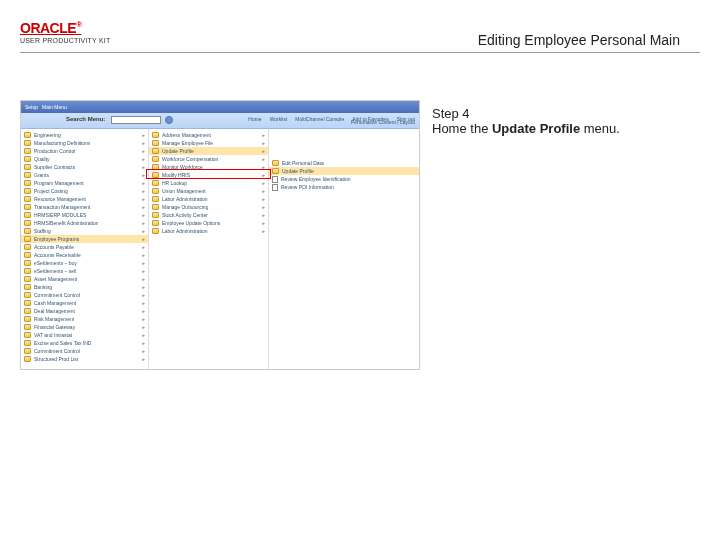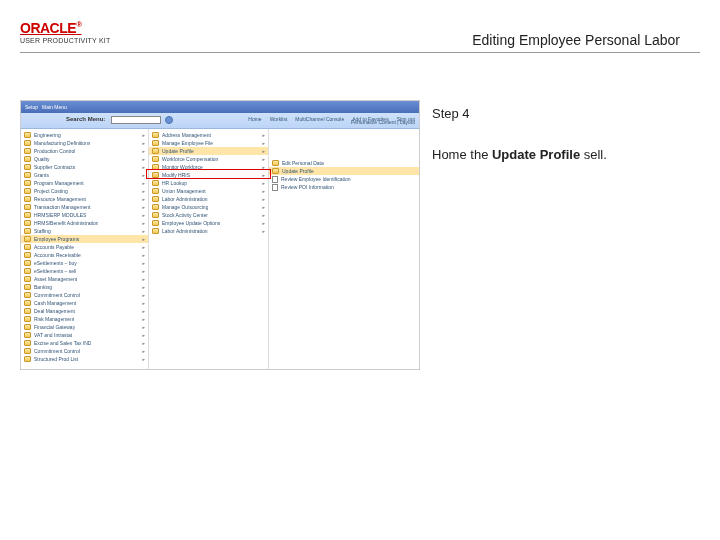--- a/index.html
+++ b/index.html
@@ -31,34 +31,34 @@
   .folder-ico { width:7px; height:6px; background:linear-gradient(#ffe9a3,#f5c552); border:0.5px solid #c89a2a; border-radius:1px; flex:none; }
   .folder-label { font-size:5px; color:#357; overflow:hidden; text-overflow:ellipsis; }
   .arrow { color:#888; font-size:5px; margin-left:auto; padding-left:2px; }
   .sel { background:#ffe6a8; }
   .pers { position:absolute; top:-10px; right:4px; font-size:5px; color:#357; }
   .sub-item { display:flex; align-items:center; height:8px; padding:0 3px; gap:3px; font-size:5px; color:#357; }
   .page-ico { width:6px; height:7px; background:#fff; border:0.5px solid #888; position:relative; flex:none; }
   .highlight-box { position:absolute; border:1.5px solid #d00; background:rgba(255,0,0,0.02); pointer-events:none; }
 
   .instructions { position: absolute; top: 106px; left: 432px; right: 30px; font-size: 13px; color: #222; }
-  .step { margin-bottom: 26px; }
+  .step { }
   .inst-text strong { font-weight: bold; }
 </style>
 </head>
 <body>
 
 <div class="header">
   <div class="logo">
     <span>ORACLE</span><span class="logo-r">®</span>
   </div>
   <div class="upk">USER PRODUCTIVITY KIT</div>
 </div>
 
-<div class="title">Editing Employee Personal Labor</div>
+<div class="title">Editing Employee Personal Main</div>
 <div class="divider"></div>
 
 <div class="screenshot">
   <div class="app-top">
     <span class="link">Setup</span>
     <span class="link">Main Menu</span>
   </div>
   <div class="orc">ORACL</div>
 
   <div class="toolbar">
@@ -310,15 +310,15 @@
         </div>
       </div>
   </div>
 
   <div class="highlight-box" style="top:68px; left:125px; width:125px; height:10px;"></div>
 </div>
 
 <div class="instructions">
   <div class="step">Step 4</div>
   <div class="inst-text">
-    <span>Home the </span><strong>Update Profile</strong><span> sell.</span>
+    <span>Home the </span><strong>Update Profile</strong><span> menu.</span>
   </div>
 </div>
 
 </body></html>

